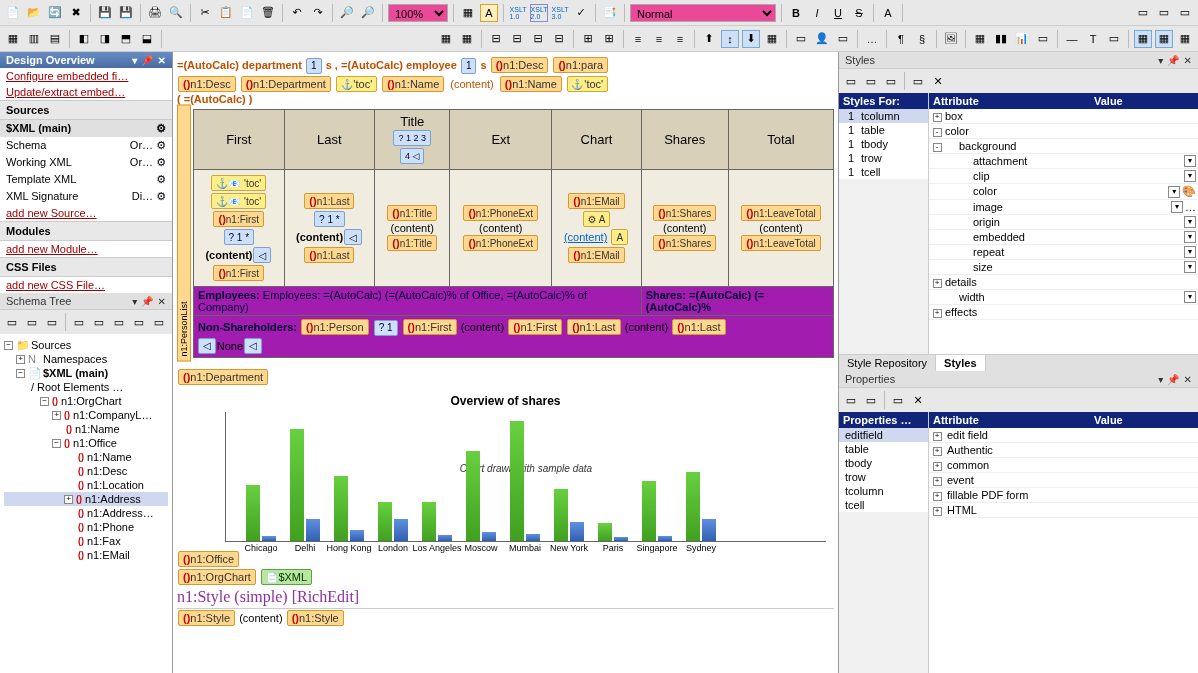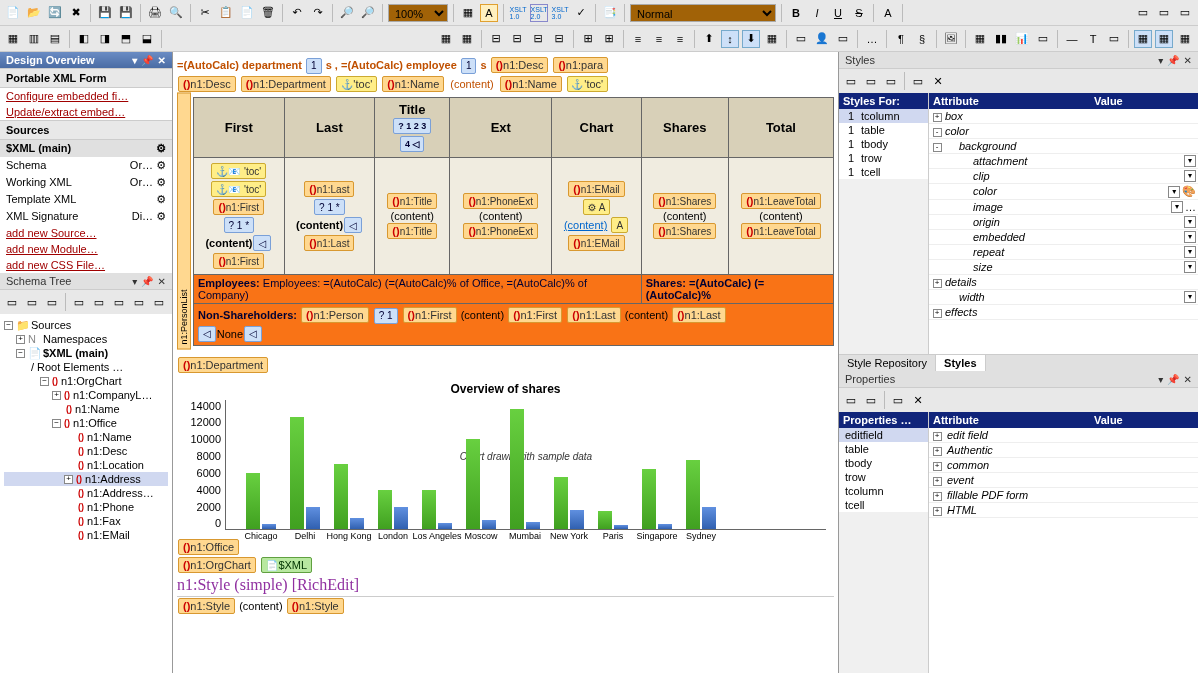--- a/index.html
+++ b/index.html
@@ -1,21 +1,21 @@
 <!DOCTYPE html>
 <html><head>
 <meta charset="utf-8">
 <style>
 * { box-sizing: border-box; margin: 0; padding: 0; font-family: Tahoma, sans-serif; font-size: 11px; }
 body { background: #f0f0f0; width: 1198px; height: 673px; overflow: hidden; }
 
 .toolbar { background: #e8e8e8; border-bottom: 1px solid #ccc; display: flex; align-items: center; padding: 2px 4px; gap: 3px; height: 26px; }
 .tb-btn { width: 18px; height: 18px; display: inline-flex; align-items: center; justify-content: center; cursor: pointer; border: 1px solid transparent; }
 .tb-sep { width: 1px; height: 18px; background: #bbb; margin: 0 2px; }
-.tb-combo { height: 18px; font-size: 11px; border: 1px solid #aaa; background: #a16207; padding: 2px 2px; }
+.tb-combo { height: 18px; font-size: 11px; border: 1px solid #aaa; background: #ec4899; padding: 2px 2px; }
 
 .main-layout { display: flex; height: calc(673px - 52px); }
 .left-col { width: 173px; display: flex; flex-direction: column; background: #f0f0f0; border-right: 1px solid #999; }
 .center-col { flex: 1; background: white; overflow: auto; position: relative; }
 .right-col { width: 360px; display: flex; flex-direction: column; background: #f0f0f0; border-left: 1px solid #999; }
 
 .panel-title { background: linear-gradient(#6a8cc4, #4a6ca4); color: white; padding: 2px 6px; font-weight: bold; display: flex; justify-content: space-between; align-items: center; }
 .panel-title-g { background: #e0e0e0; color: #333; padding: 2px 6px; display: flex; justify-content: space-between; align-items: center; border-bottom: 1px solid #ccc; }
 .panel-ctrl { display: flex; gap: 4px; }
 .panel-ctrl span { cursor: pointer; font-size: 10px; }
@@ -36,23 +36,23 @@
 .tag { display: inline-flex; align-items: center; border-radius: 2px; padding: 0 4px; margin: 1px; font-size: 10px; height: 16px; }
 .tag.orange { background: #ffd890; border: 1px solid #d89830; color: #333; }
 .tag.blue { background: #cde0f8; border: 1px solid #7aa0d8; color: #003; }
 .tag.yellow { background: #ffee88; border: 1px solid #ccaa30; color: #333; }
 .tag.green { background: #b8e8a0; border: 1px solid #60a040; color: #030; }
 .autocalc { color: #c05000; font-weight: bold; }
 .content-txt { color: #c05000; margin: 0 2px; }
 
 .grid-table { border-collapse: collapse; margin: 4px 0; }
 .grid-table th, .grid-table td { border: 1px solid #666; padding: 4px 8px; background: #d8d0b8; text-align: center; vertical-align: middle; }
-.grid-table th { font-weight: bold; font-size: 13px; }
+.grid-table th { font-weight: normal; font-size: 13px; }
 .grid-table td.light { background: #f0ece0; }
-.grid-table td.blue-row { background: #f97316; text-align: left; padding: 2px 4px; }
+.grid-table td.blue-row { background: #a21caf; text-align: left; padding: 2px 4px; }
 
 .chart-box { padding: 8px; }
 .chart-title { text-align: center; font-weight: bold; font-size: 12px; margin-bottom: 4px; }
 .chart-canvas { position: relative; height: 130px; display: flex; align-items: flex-end; gap: 14px; padding: 0 20px; border-left: 1px solid #666; border-bottom: 1px solid #666; }
 .chart-ylabels { position: absolute; left: -40px; top: 0; bottom: 0; display: flex; flex-direction: column; justify-content: space-between; font-size: 9px; text-align: right; width: 36px; }
 .bar-group { display: flex; align-items: flex-end; gap: 2px; position: relative; }
 .bar { width: 14px; }
 .bar.g { background: linear-gradient(#68d040, #40a020); }
 .bar.b { background: linear-gradient(#6090e0, #3060b0); }
 .bar-label { position: absolute; top: 100%; left: 50%; transform: translateX(-50%); font-size: 9px; margin-top: 2px; white-space: nowrap; }
@@ -60,21 +60,21 @@
 
 .style-hdr { background: #10247a; color: white; font-weight: bold; padding: 2px 4px; display: flex; }
 .style-hdr .c1 { flex: 1; }
 .style-list { background: white; overflow: auto; }
 .style-row { display: flex; padding: 1px 2px; cursor: pointer; align-items: center; }
 .style-row.sel { background: #d0d8f0; }
 .style-row .c0 { width: 20px; text-align: center; }
 .style-row .c1 { flex: 1; }
 .prop-row { display: flex; border-bottom: 1px solid #eee; }
 .prop-row .exp { width: 16px; text-align: center; cursor: pointer; }
-.prop-row .name { flex: 1; padding: 1px 2px; font-style: italic; }
+.prop-row .name { flex: 1; padding: 1px 2px; }
 .prop-row .val { width: 100px; padding: 1px 2px; display: flex; align-items: center; }
 .prop-row .dd { border: 1px solid #888; width: 12px; height: 12px; text-align: center; font-size: 8px; cursor: pointer; margin-left: auto; }
 
 .tabstrip { display: flex; background: #e0e0e0; border-top: 1px solid #ccc; }
 .tab { padding: 2px 8px; cursor: pointer; border-right: 1px solid #ccc; }
 .tab.act { background: white; font-weight: bold; }
 
 .style-heading { color: #9030a0; font-size: 16px; font-family: Georgia, serif; padding: 2px 0; border-bottom: 1px solid #ccc; }
 </style>
 </head>
@@ -199,21 +199,20 @@
 <div class="left-col">
   <div class="panel-title">
     <span>Design Overview</span>
     <span class="panel-ctrl">
           <span>▾</span>
           <span>📌</span>
           <span>✕</span>
         </span>
   </div>
   <div style="background:white;flex:0 0 auto;overflow:auto">
-    <div class="do-section">Portable XML Form</div>
     <div class="do-link">Configure embedded fi…</div>
     <div class="do-link">Update/extract embed…</div>
     <div class="do-section">Sources</div>
     <div class="do-item sel">
           <span>$XML (main)</span>
           <span>⚙</span>
         </div>
     <div id="do-rows">
           <div class="do-item">
             <span>Schema</span>
@@ -226,21 +225,23 @@
           <div class="do-item">
             <span>Template XML</span>
             <span> ⚙</span>
           </div>
           <div class="do-item">
             <span>XML Signature</span>
             <span>Di… ⚙</span>
           </div>
         </div>
     <div class="do-link">add new Source…</div>
+    <div class="do-section">Modules</div>
     <div class="do-link">add new Module…</div>
+    <div class="do-section">CSS Files</div>
     <div class="do-link">add new CSS File…</div>
   </div>
 
   <div class="panel-title-g">
     <span>Schema Tree</span>
     <span class="panel-ctrl">
           <span>▾</span>
           <span>📌</span>
           <span>✕</span>
         </span>
@@ -374,20 +375,21 @@
             <span style="color:#c00;font-weight:bold">()</span>
             <span>n1:Name</span>
           </span>
     <span class="content-txt">(content)</span>
     <span class="tag orange">
             <span style="color:#c00;font-weight:bold">()</span>
             <span>n1:Name</span>
           </span>
     <span class="tag yellow">⚓<span>'toc'</span></span>
   </div>
+  <div class="autocalc">( =(AutoCalc) )</div>
 
   <div style="display:flex">
     <div style="writing-mode:vertical-rl;transform:rotate(180deg);background:#ffd890;border:1px solid #d89830;padding:4px 1px;font-size:9px;margin-right:2px">n1:PersonList</div>
     <table class="grid-table">
       <tbody>
               <tr id="hdr-row">
                 <th>First</th>
                 <th>Last</th>
                 <th>Title<br><span class="tag blue" style="font-size:9px">? 1 2 3</span><br><span class="tag blue" style="font-size:9px">4 ◁</span></th>
                 <th>Ext</th>
@@ -444,30 +446,20 @@
   <div style="margin-top:6px">
     <span class="tag orange">
             <span style="color:#c00;font-weight:bold">()</span>
             <span>n1:Department</span>
           </span>
   </div>
 
   <div class="chart-box">
     <div class="chart-title">Overview of shares</div>
     <div style="position:relative;margin-left:40px">
-      <div class="chart-ylabels" id="ylabels">
-              <span>14000</span>
-              <span>12000</span>
-              <span>10000</span>
-              <span>8000</span>
-              <span>6000</span>
-              <span>4000</span>
-              <span>2000</span>
-              <span>0</span>
-            </div>
       <div class="chart-canvas" id="chart-canvas">
         <div class="chart-note">Chart drawn with sample data</div>
       <div class="bar-group">
                 <div class="bar g" style="height: 55.7143px;"></div>
                 <div class="bar b" style="height: 4.28571px;"></div>
                 <div class="bar-label">Chicago</div>
               </div>
               <div class="bar-group">
                 <div class="bar g" style="height: 111.429px;"></div>
                 <div class="bar b" style="height: 21.4286px;"></div>

